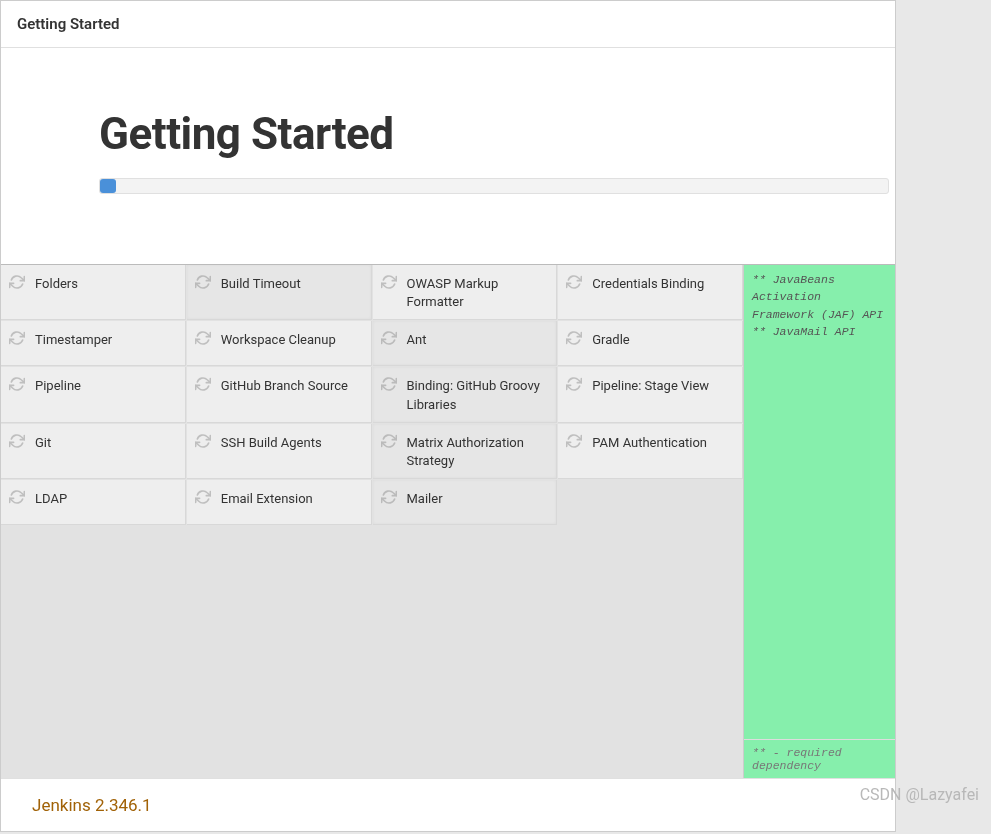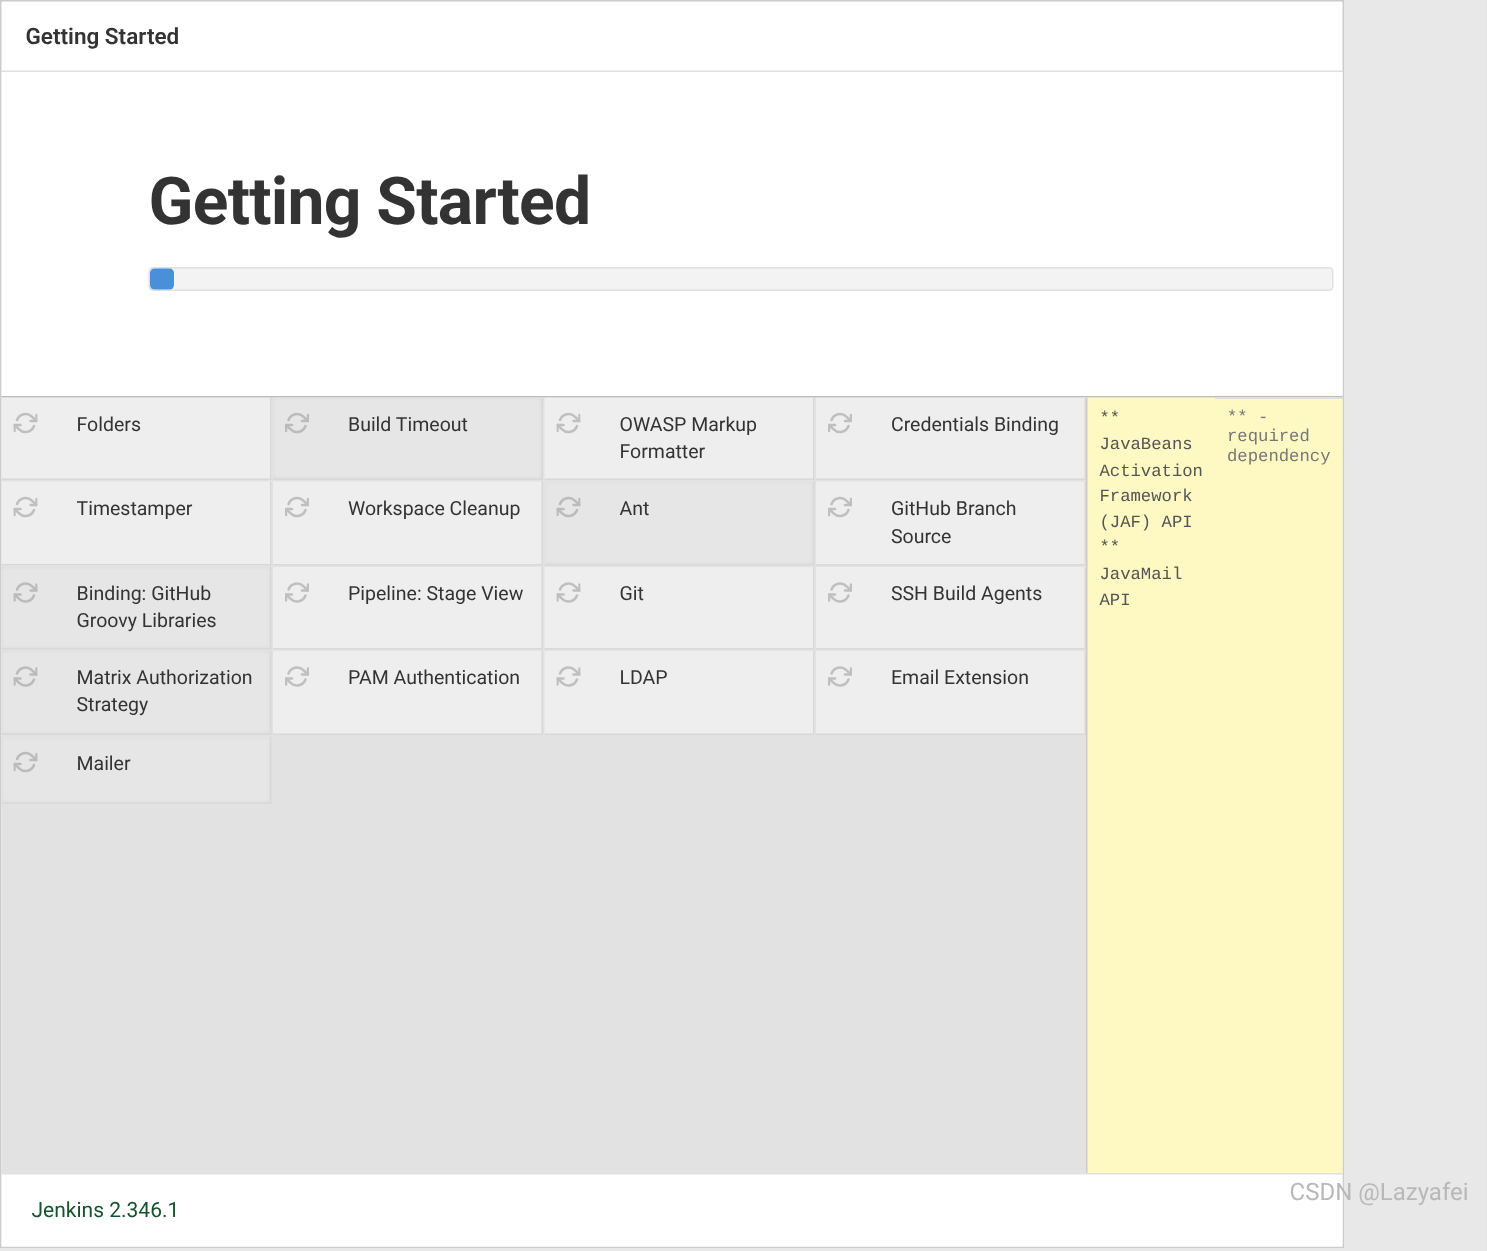--- a/index.html
+++ b/index.html
@@ -7,30 +7,30 @@
 .container { background: #fff; width: 896px; height: 832px; border: 1px solid #ccc; display: flex; flex-direction: column; }
 .header-bar { padding: 14px 16px; border-bottom: 1px solid #e0e0e0; }
 .header-title { font-size: 15px; font-weight: 600; color: #333; }
 .hero { padding: 60px 98px 70px; background: #fff; }
 .hero h1 { font-size: 44px; font-weight: 700; color: #333; margin-bottom: 18px; letter-spacing: -0.5px; }
 .progress-track { width: 790px; height: 16px; background: #f3f3f3; border: 1px solid #e0e0e0; border-radius: 3px; position: relative; }
 .progress-fill { position: absolute; left: 0; top: 0; height: 14px; width: 16px; background: #4a90d9; border-radius: 3px; }
 .body-area { flex: 1; display: flex; background: #e2e2e2; border-top: 1px solid #bbb; min-height: 0; }
 .plugin-grid { width: 742px; padding: 0; }
 .grid-wrap { display: grid; grid-template-columns: repeat(4, 1fr); gap: 1px; }
-.plugin-cell { background: #eeeeee; padding: 8px 8px 8px 8px; min-height: 45px; display: flex; align-items: flex-start; gap: 26px; border-right: 1px solid #d8d8d8; border-bottom: 1px solid #d8d8d8; }
+.plugin-cell { background: #eeeeee; padding: 8px 8px 8px 8px; min-height: 45px; display: flex; align-items: flex-start; gap: 10px; border-right: 1px solid #d8d8d8; border-bottom: 1px solid #d8d8d8; }
 .plugin-cell.active { background: #e6e6e6; box-shadow: inset 0 0 3px rgba(0,0,0,0.05); }
 .plugin-cell .plabel { font-size: 13px; color: #333; padding-top: 2px; line-height: 1.4; }
 .refresh-icon { width: 16px; height: 16px; flex-shrink: 0; opacity: 0.45; margin-top: 1px; }
-.log-panel { flex: 1; background: #fef9c3; border-left: 1px solid #ccc; display: flex; flex-direction: row; font-family: "Courier New", monospace; font-size: 11.5px; color: #555; }
+.log-panel { flex: 1; background: #86efac; border-left: 1px solid #ccc; display: flex; flex-direction: column; font-family: "Courier New", monospace; font-size: 11.5px; color: #555; font-style: italic; }
 .log-body { flex: 1; padding: 6px 8px; line-height: 1.5; }
 .log-body div { white-space: pre-wrap; }
 .log-footer-note { padding: 6px 8px; border-top: 1px solid #ddd; color: #777; font-size: 11.5px; }
 .footer { padding: 16px 20px; border-top: 1px solid #e0e0e0; background: #fff; display: flex; justify-content: space-between; align-items: center; }
-.footer-version { font-size: 14px; color: #14532d; }
+.footer-version { font-size: 17px; color: #a16207; margin-left: 11px; }
 .watermark { position: absolute; right: 12px; bottom: 30px; font-size: 16px; color: #b8b8b8; font-weight: 400; }
 </style>
 </head>
 <body>
 
 <div class="container">
   <div class="header-bar">
     <div class="header-title">Getting Started</div>
   </div>
 
@@ -92,20 +92,36 @@
               </svg></span>
             <span class="plabel">Workspace Cleanup</span>
           </div>
           <div class="plugin-cell active">
             <span><svg class="refresh-icon" viewBox="0 0 24 24" fill="none" stroke="#888" stroke-width="2.5" stroke-linecap="round" stroke-linejoin="round">
                 <polyline points="23 4 23 10 17 10"></polyline>
                 <polyline points="1 20 1 14 7 14"></polyline>
                 <path d="M3.51 9a9 9 0 0 1 14.85-3.36L23 10M1 14l4.64 4.36A9 9 0 0 0 20.49 15"></path>
               </svg></span>
             <span class="plabel">Ant</span>
+          </div>
+          <div class="plugin-cell">
+            <span><svg class="refresh-icon" viewBox="0 0 24 24" fill="none" stroke="#888" stroke-width="2.5" stroke-linecap="round" stroke-linejoin="round">
+                <polyline points="23 4 23 10 17 10"></polyline>
+                <polyline points="1 20 1 14 7 14"></polyline>
+                <path d="M3.51 9a9 9 0 0 1 14.85-3.36L23 10M1 14l4.64 4.36A9 9 0 0 0 20.49 15"></path>
+              </svg></span>
+            <span class="plabel">Gradle</span>
+          </div>
+          <div class="plugin-cell">
+            <span><svg class="refresh-icon" viewBox="0 0 24 24" fill="none" stroke="#888" stroke-width="2.5" stroke-linecap="round" stroke-linejoin="round">
+                <polyline points="23 4 23 10 17 10"></polyline>
+                <polyline points="1 20 1 14 7 14"></polyline>
+                <path d="M3.51 9a9 9 0 0 1 14.85-3.36L23 10M1 14l4.64 4.36A9 9 0 0 0 20.49 15"></path>
+              </svg></span>
+            <span class="plabel">Pipeline</span>
           </div>
           <div class="plugin-cell">
             <span><svg class="refresh-icon" viewBox="0 0 24 24" fill="none" stroke="#888" stroke-width="2.5" stroke-linecap="round" stroke-linejoin="round">
                 <polyline points="23 4 23 10 17 10"></polyline>
                 <polyline points="1 20 1 14 7 14"></polyline>
                 <path d="M3.51 9a9 9 0 0 1 14.85-3.36L23 10M1 14l4.64 4.36A9 9 0 0 0 20.49 15"></path>
               </svg></span>
             <span class="plabel">GitHub Branch Source</span>
           </div>
           <div class="plugin-cell active">

